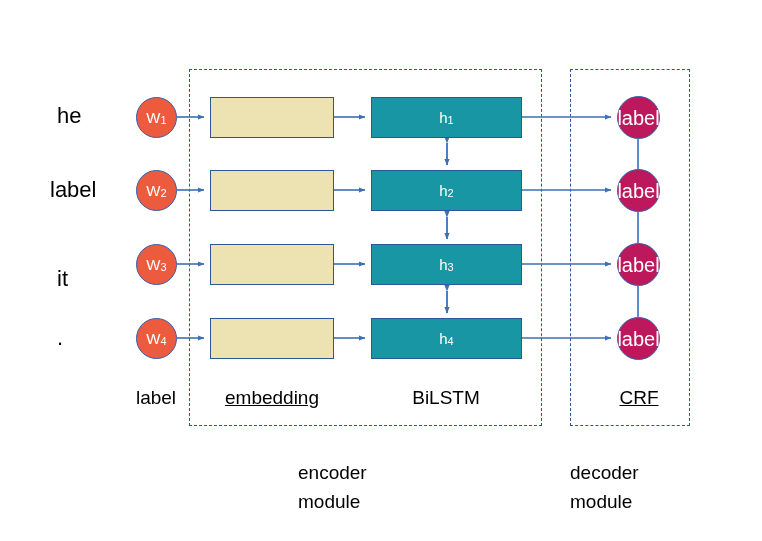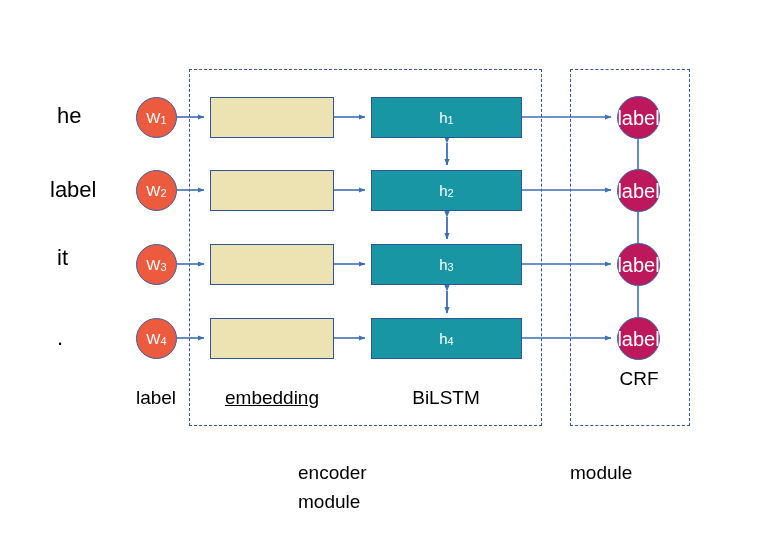--- a/index.html
+++ b/index.html
@@ -207,21 +207,21 @@
   </div>
   <div class="embed-box" style="left:210px; top:170px;"></div>
   <div class="lstm-box" style="left:371px; top:170px;">
     <span>h</span>
       <span class="sub">2</span>
   </div>
   <div class="label-circle" style="left:617px; top:169px;">
     <span>label</span>
   </div>
 
-  <div class="word-label" style="left:57px; top:245px;">it</div>
+  <div class="word-label" style="left:57px; top:266px;">it</div>
   <div class="token-circle" style="left:136px; top:244px;">
     <span>W</span>
       <span class="sub">3</span>
   </div>
   <div class="embed-box" style="left:210px; top:244px;"></div>
   <div class="lstm-box" style="left:371px; top:244px;">
     <span>h</span>
       <span class="sub">3</span>
   </div>
   <div class="label-circle" style="left:617px; top:243px;">
@@ -238,23 +238,24 @@
     <span>h</span>
       <span class="sub">4</span>
   </div>
   <div class="label-circle" style="left:617px; top:317px;">
     <span>label</span>
   </div>
 
   <div class="col-caption" style="left:122px; top:387px; width:68px;">label</div>
   <div class="col-caption" style="left:206px; top:387px; width:132px;text-decoration:underline;">embedding</div>
   <div class="col-caption" style="left:380px; top:387px; width:132px;">BiLSTM</div>
-  <div class="col-caption" style="left:593px; top:368px; width:92px;">CRF</div>
+  <div class="col-caption" style="left:593px; top:387px; width:92px;text-decoration:underline;">CRF</div>
 
   <div class="module-caption" style="left:298px; top:458px; width:136px;">
     <div>encoder</div>
     <div>module</div>
   </div>
   <div class="module-caption" style="left:570px; top:458px; width:136px;">
+    <div>decoder</div>
     <div>module</div>
   </div>
 
 </div>
 
 </body></html>

